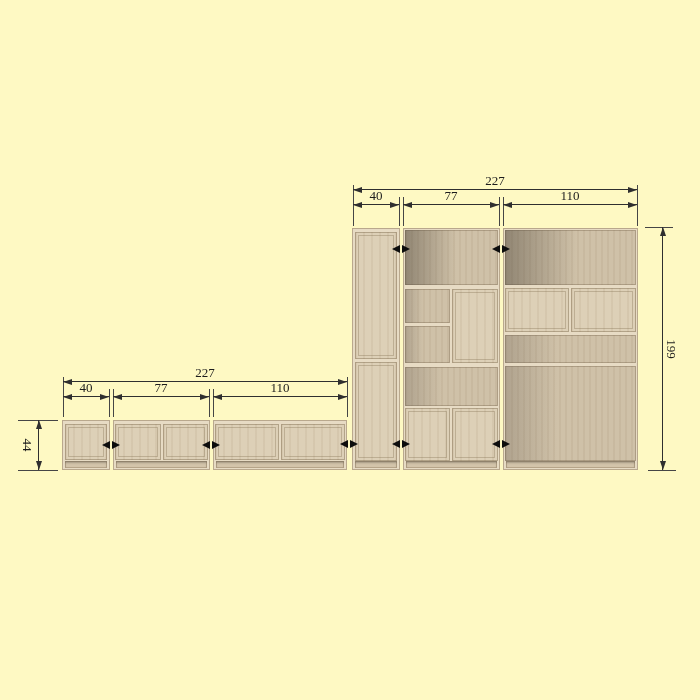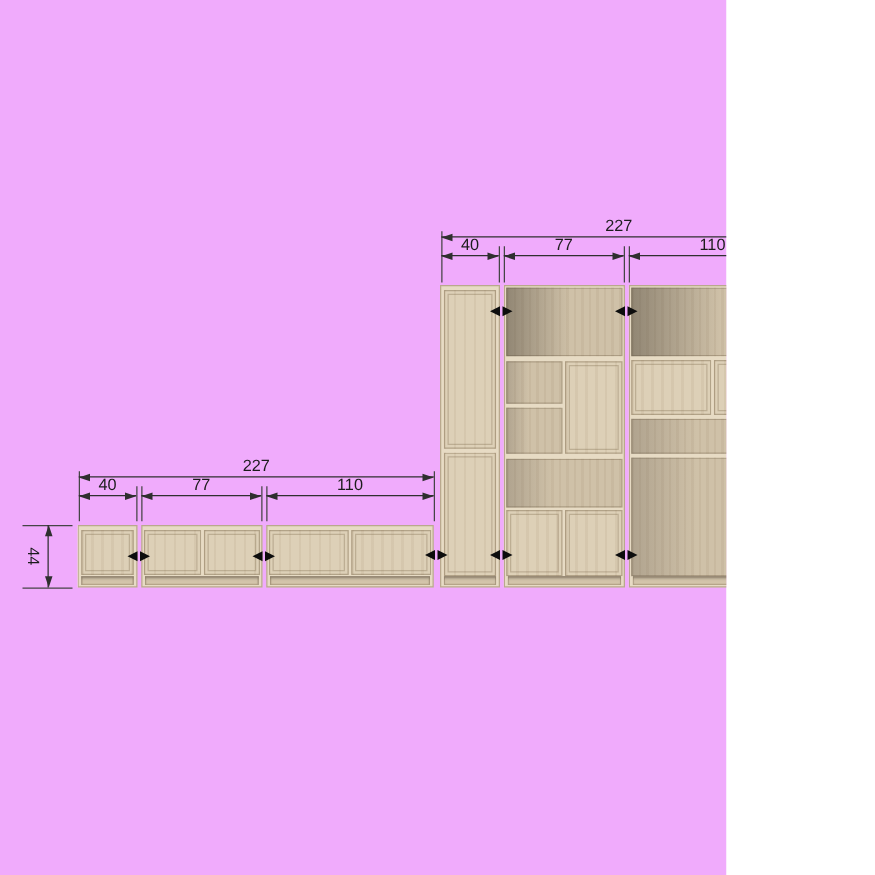--- a/index.html
+++ b/index.html
@@ -1,18 +1,18 @@
 <!DOCTYPE html>
 <html><head>
 <meta charset="utf-8">
 <style>
   html,body{margin:0;padding:0;}
   .canvas{
-    position:relative;width:581px;height:700px;background:#f0abfc;overflow:hidden;
-    font-family:Liberation Sans, sans-serif;
+    position:relative;width:700px;height:700px;background:#fef9c3;overflow:hidden;
+    font-family:Liberation Serif, serif;
   }
   
   .module{
     position:absolute;
     background:#e7dbc4;
     box-shadow: inset 0 0 0 1px rgba(128,107,76,.45);
   }
   .door{
     position:absolute;
     background-color:#ddd0b7;

